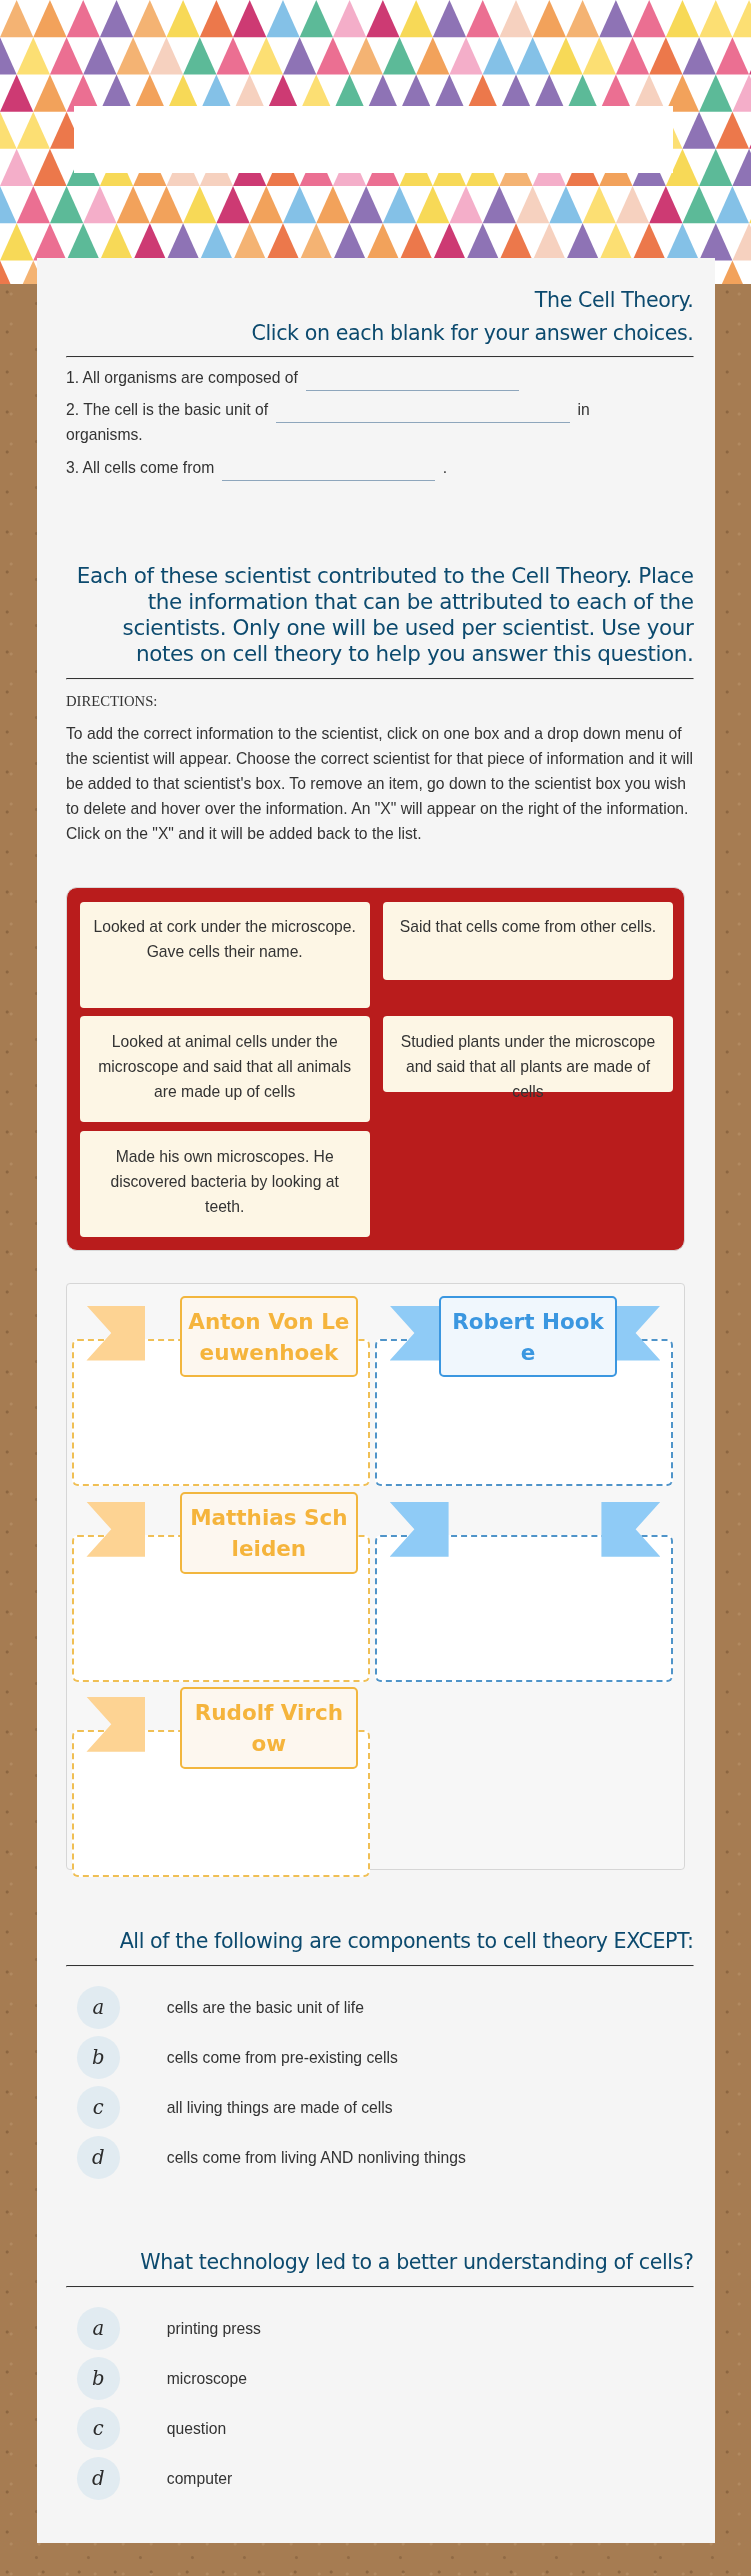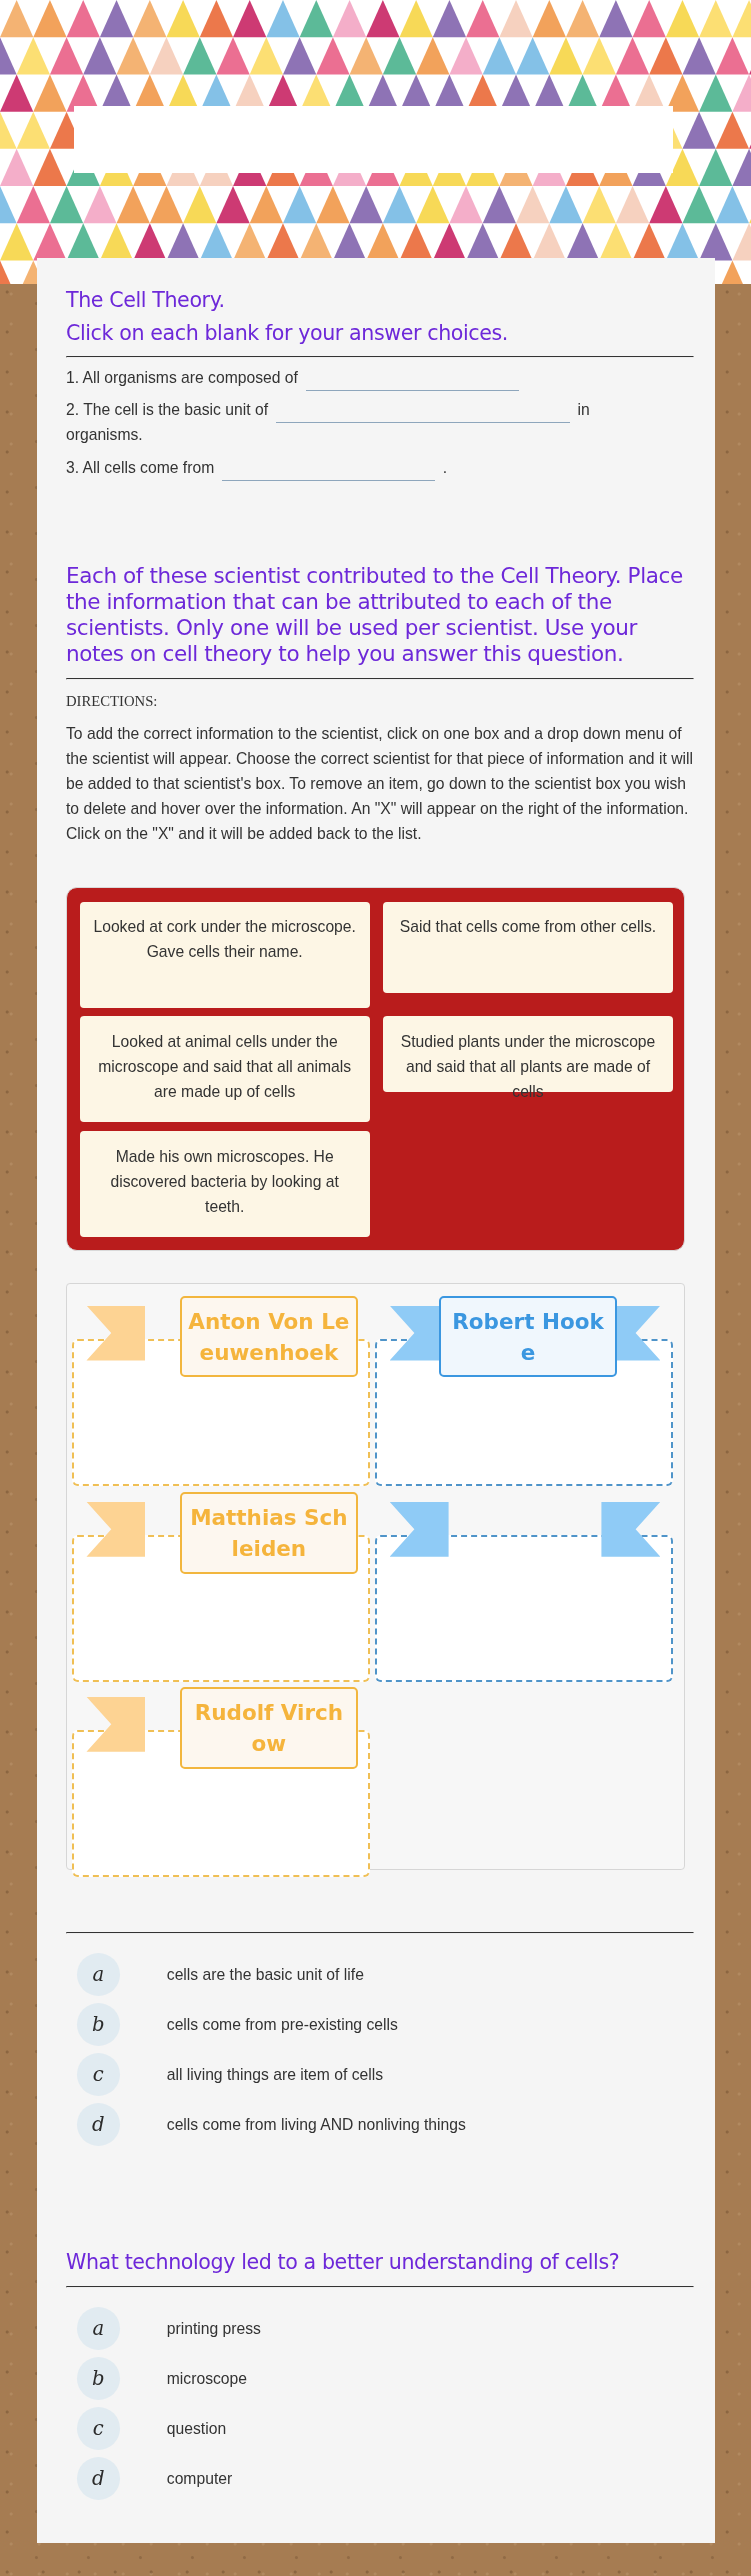--- a/index.html
+++ b/index.html
@@ -26,22 +26,23 @@
     position: absolute; left: 74px; top: 106px; width: 599px; height: 67px;
     background: #fff;
   }
   .card {
     position: absolute; left: 37px; top: 258px; width: 678px; height: 2285px;
     background: #f5f5f5;
     padding: 0 21.5px 0 29px;
   }
   .heading {
     font-family: "DejaVu Sans", sans-serif;
-    font-size: 20.6px; line-height: 33px; color: #6d28d9;
+    font-size: 20.6px; line-height: 33px; color: #0c4a6e;
     letter-spacing: -0.4px;
+    text-align: right;
   }
   .rule { border-top: 1px solid #333; margin: 0; }
   .q1 { position: absolute; top: 26.4px; left: 29px; right: 21.5px; }
   .q1 .heading { line-height: 33px; }
   .q1 .rule { margin-top: 5.9px; }
   .fill-line { font-size: 15.7px; line-height: 23.5px; color: #333; margin-top: 9.8px; }
   .blank {
     display: inline-block; vertical-align: -7.8px; height: 21.5px;
     border-bottom: 1.5px solid #8ea6bc; margin: 0 7.8px;
     cursor: pointer;
@@ -335,21 +336,21 @@
   <section class="q2">
     <div class="heading">Each of these scientist contributed to the Cell Theory.  Place the information that can be attributed to each of the scientists. Only one will be used per scientist. Use your notes on cell theory to help you answer this question.</div>
     <hr class="rule">
     <div class="directions-label">DIRECTIONS:</div>
     <div class="directions">To add the correct information to the scientist, click on one box and a drop down menu of the scientist will appear. Choose the correct scientist for that piece of information and it will be added to that scientist's box. To remove an item, go down to the scientist box you wish to delete and hover over the information. An "X" will appear on the right of the information. Click on the "X" and it will be added back to the list.</div>
   </section>
 
   <div class="tile-panel">
     <div class="tile" style="left:12.7px;top:13.7px;height:106px"><span style="white-space:pre-line">Looked at cork under the microscope.
 Gave cells their name.</span></div>
-    <div class="tile" style="left:316px;top:13.7px;height:91px"><span>Said that cells come from other cells.</span></div>
+    <div class="tile" style="left:316px;top:13.7px;height:78px"><span>Said that cells come from other cells.</span></div>
     <div class="tile" style="left:12.7px;top:128px;height:106px"><span>Looked at animal cells under the microscope and said that all animals are made up of cells</span></div>
     <div class="tile" style="left:316px;top:128px;height:76px"><span>Studied plants under the microscope and said that all plants are made of cells</span></div>
     <div class="tile" style="left:12.7px;top:243px;height:106px"><span>Made his own microscopes. He discovered bacteria by looking at teeth.</span></div>
   </div>
 
   <div class="sci-panel">
     <div class="sci orange" style="left:2.9px;top:10.8px">
       <div class="dropzone"></div>
       <div class="ribbon-tail l"></div>
       <div class="ribbon-tail r"></div>
@@ -374,33 +375,34 @@
     </div>
     <div class="sci orange" style="left:2.9px;top:402px">
       <div class="dropzone"></div>
       <div class="ribbon-tail l"></div>
       <div class="ribbon-tail r"></div>
       <div class="label">Rudolf Virchow</div>
     </div>
   </div>
 
   <section class="mc" style="top:1667px">
+    <div class="heading">All of the following are components to cell theory EXCEPT:</div>
     <hr class="rule">
     <div class="options">
       <div class="option">
           <span class="bubble">a</span>
           <span class="opt-text">cells are the basic unit of life</span>
         </div>
       <div class="option">
           <span class="bubble">b</span>
           <span class="opt-text">cells come from pre-existing cells</span>
         </div>
       <div class="option">
           <span class="bubble">c</span>
-          <span class="opt-text">all living things are item of cells</span>
+          <span class="opt-text">all living things are made of cells</span>
         </div>
       <div class="option">
           <span class="bubble">d</span>
           <span class="opt-text">cells come from living AND nonliving things</span>
         </div>
     </div>
   </section>
 
   <section class="mc" style="top:1988px">
     <div class="heading">What technology led to a better understanding of cells?</div>

